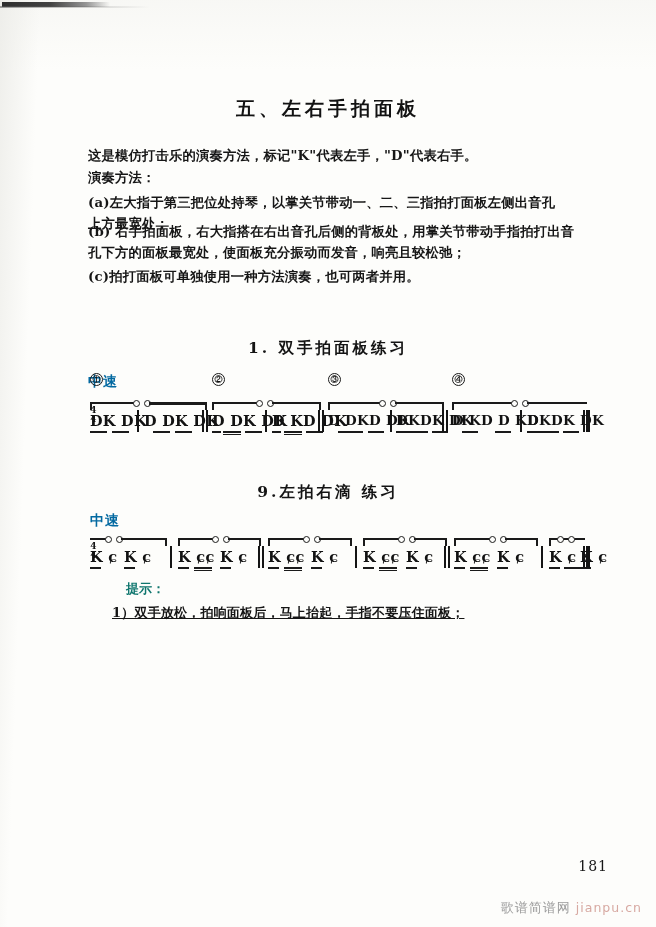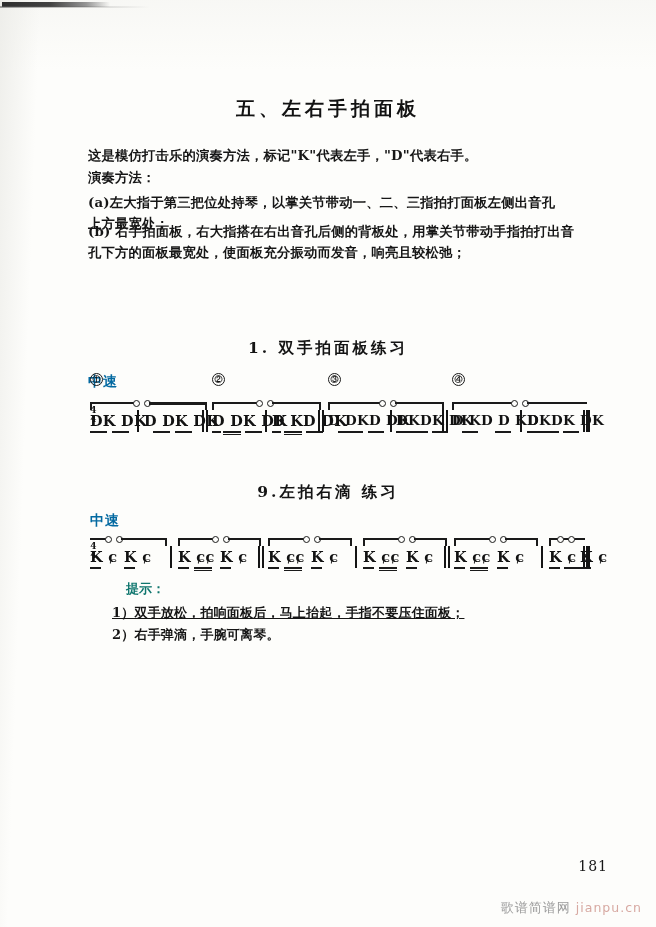--- a/index.html
+++ b/index.html
@@ -163,20 +163,21 @@
 <div class="scan-smudge2"></div>
 
 <div class="content">
 
   <div class="chapter-title">五、左右手拍面板</div>
 
   <div class="body-text p1">这是模仿打击乐的演奏方法，标记"K"代表左手，"D"代表右手。</div>
   <div class="body-text p2">演奏方法：</div>
   <div class="body-text p3">(a)左大指于第三把位处持琴，以掌关节带动一、二、三指拍打面板左侧出音孔上方最宽处；</div>
   <div class="body-text p4">(b) 右手拍面板，右大指搭在右出音孔后侧的背板处，用掌关节带动手指拍打出音孔下方的面板最宽处，使面板充分振动而发音，响亮且较松弛；</div>
+  <div class="body-text p5">(c)拍打面板可单独使用一种方法演奏，也可两者并用。</div>
 
   <div class="ex-title ex1-title">1. 双手拍面板练习</div>
   <div class="tempo tempo1">中速</div>
 
   <div class="system sys1">
     <div class="timesig">
       <span>4</span>
       <span>4</span>
     </div>
 
@@ -337,21 +338,20 @@
       <div class="underline1" style="left:447px;width:11px;"></div>
       <div class="underline1" style="left:462px;width:17px;"></div>
       <div class="lt" style="left:478px;">K ɕ</div>
       <div class="underline1" style="left:478px;width:11px;"></div>
       <div class="endbar" style="left:481px;"></div>
     </div>
   </div>
 
   <div class="tips-label">提示：</div>
   <div class="tip tip1">1）双手放松，拍响面板后，马上抬起，手指不要压住面板；</div>
-  <div class="tip tip2">2）右手弹滴，手腕可离琴。</div>
 
   <div class="page-no">181</div>
 
   <div class="watermark">
     <span class="wm-cn">歌谱简谱网</span>
     <span class="wm-en">jianpu.cn</span>
   </div>
 
 </div>
 

